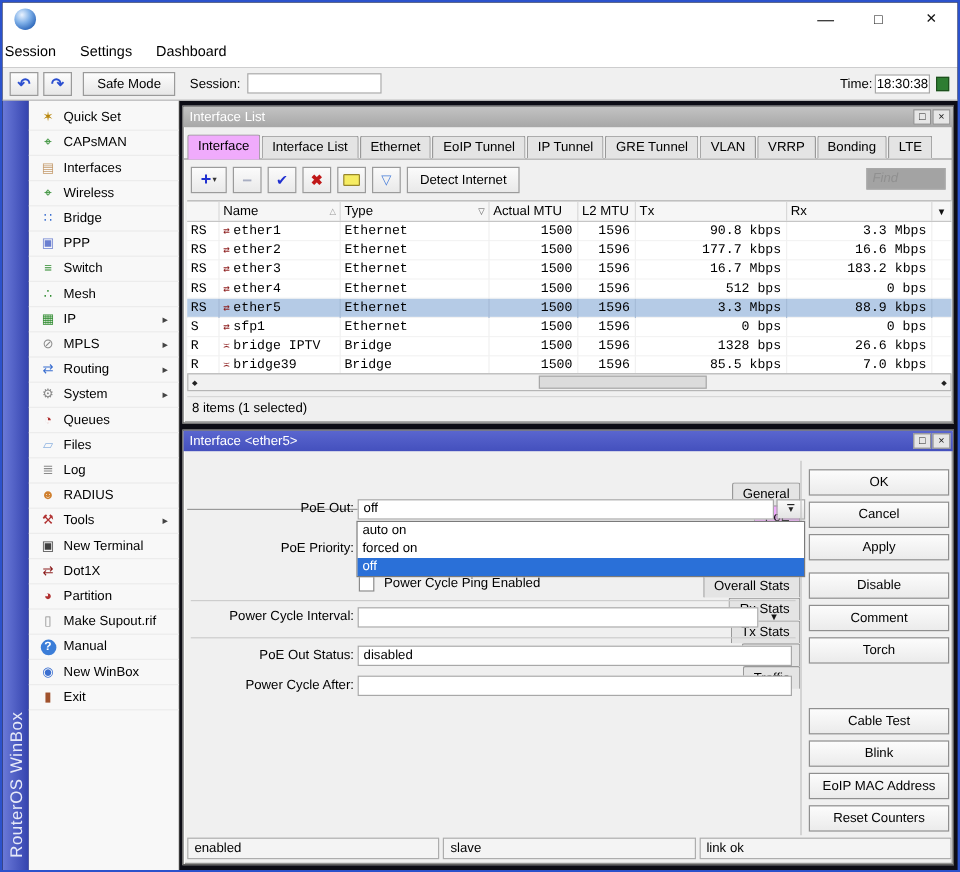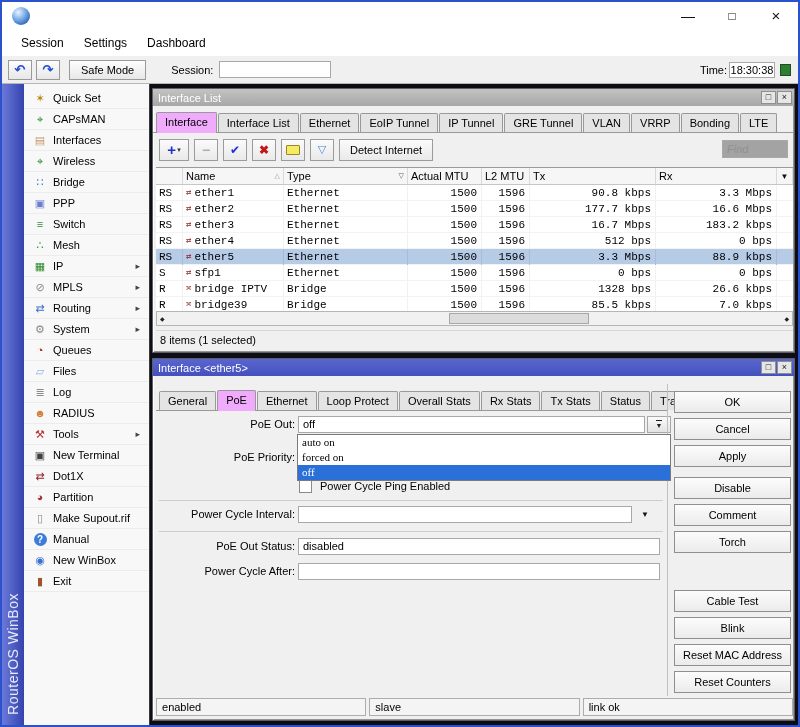--- a/index.html
+++ b/index.html
@@ -5,28 +5,28 @@
 *{margin:0;padding:0;box-sizing:border-box;}
 html,body{width:800px;height:727px;}
 body{font-family:"Liberation Sans",sans-serif;font-size:11px;color:#000;}
 .frame{position:relative;width:800px;height:727px;background:#0d0d16;border:2px solid #2b52cc;overflow:hidden;}
 
 .titlebar{position:absolute;left:0;top:0;width:796px;height:28px;background:#fff;}
 .logo{position:absolute;left:10px;top:5px;width:18px;height:18px;border-radius:50%;
  background:radial-gradient(circle at 35% 30%,#eaf3ff,#7fb0e8 40%,#3a73c2 72%,#28538f);}
 .wc{position:absolute;top:0;width:44px;height:28px;text-align:center;line-height:28px;font-size:14px;color:#111;cursor:default;}
 .wc.min{right:88px}.wc.max{right:44px;font-size:12px}.wc.cls{right:0;font-size:15px}
-.menubar{position:absolute;left:0;top:28px;width:796px;height:26px;background:#fff;display:flex;align-items:center;gap:20px;padding-left:19px;font-size:12px;}
+.menubar{position:absolute;left:0;top:28px;width:796px;height:26px;background:#fff;display:flex;align-items:center;gap:20px;padding-left:2px;font-size:12px;}
 .menubar span{cursor:default;}
 .toolbar{position:absolute;left:0;top:54px;width:796px;height:28px;background:#f0f0f0;border-bottom:1px solid #b5b5b5;display:flex;align-items:center;}
 .tbtn{height:20px;border:1px solid #9a9a9a;background:linear-gradient(#fdfdfd,#e7e7e7);display:flex;align-items:center;justify-content:center;cursor:default;}
 .undo,.redo{width:24px;color:#2b4fd0;font-size:13px;font-weight:bold;margin-left:4px;}
 .undo{margin-left:6px;}
 .safemode{padding:0 11px;margin-left:9px;}
-.sesslabel{margin-left:25px;}
+.sesslabel{margin-left:12px;}
 .sessfield{width:112px;height:17px;border:1px solid #a8a8a8;background:#fff;margin-left:6px;font:inherit;padding-left:3px;}
 .tspacer{flex:1;}
 .timefield{width:46px;height:16px;border:1px solid #a8a8a8;background:#fff;text-align:center;line-height:14px;margin-left:2px;}
 .greensq{width:11px;height:12px;background:#2e7d32;border:1px solid #1d4f1d;margin-left:5px;margin-right:7px;}
 
 .brand{position:absolute;left:0;top:82px;width:22px;height:641px;background:linear-gradient(90deg,#6b7ad9,#3443ae);display:flex;flex-direction:column;justify-content:flex-end;align-items:center;padding-bottom:10px;}
 .brand span{writing-mode:vertical-rl;transform:rotate(180deg);color:#e7eaf8;font-size:14px;letter-spacing:.5px;}
 .sidebar{position:absolute;left:22px;top:82px;width:126px;height:641px;background:#f8f8f8;border-right:1px solid #3a3a3a;padding-top:4px;}
 .sbi{height:21px;display:flex;align-items:center;padding-left:8px;border-bottom:1px solid #ececec;position:relative;cursor:default;}
 .sbi .ic{width:16px;text-align:center;margin-right:5px;font-size:11px;line-height:14px;}
@@ -77,26 +77,26 @@
 .num{justify-content:flex-end;padding-right:4px;}
 .rowic{font-size:9px;margin-right:3px;}
 .ethic{color:#8b1a1a;}
 .brgic{color:#8b1a1a;}
 
 .scroll{position:absolute;left:3px;bottom:26px;width:637px;height:15px;border:1px solid #b5b5b5;background:#f1f1f1;display:flex;align-items:center;justify-content:space-between;padding:0 3px;}
 .sarrow{font-size:6px;color:#222;cursor:default;}
 .sthumb{position:absolute;left:46%;width:22%;top:1px;height:11px;background:#dcdcdc;border:1px solid #a8a8a8;}
 .lstatus{position:absolute;left:3px;bottom:4px;height:18px;display:flex;align-items:center;padding-left:4px;border-top:1px solid #d7d7d7;width:637px;}
 
-.dtabs{position:absolute;left:3px;top:25px;width:512px;}
+.dtabs{position:absolute;left:3px;top:39px;width:512px;flex-direction:column;}
 .flabel{position:absolute;left:2px;width:140px;text-align:right;line-height:17px;white-space:nowrap;}
 .ffield{position:absolute;height:17px;border:1px solid #a8a8a8;background:#fff;line-height:15px;padding-left:4px;white-space:nowrap;}
 .combobtn{position:absolute;left:494px;top:57px;width:24px;height:17px;border:1px solid #a8a8a8;background:linear-gradient(#fafafa,#e3e3e3);display:flex;align-items:center;justify-content:center;cursor:default;}
 .combobtn span{display:inline-block;border-top:1px solid #222;padding-top:1px;font-size:7px;line-height:7px;color:#222;}
-.droplist{position:absolute;left:144px;top:75px;width:374px;background:#fff;border:1px solid #7a7a7a;z-index:9;font-family:Liberation Serif, serif;}
+.droplist{position:absolute;left:144px;top:75px;width:374px;background:#fff;border:1px solid #7a7a7a;z-index:9;}
 .dropitem{height:15px;line-height:15px;padding-left:4px;cursor:default;}
 .dropitem.sel{background:#2a70d8;color:#fff;}
 .cbox{position:absolute;left:146px;top:121px;width:13px;height:13px;border:1px solid #8a8a8a;background:#fff;}
 .cblabel{position:absolute;left:167px;top:119px;line-height:17px;}
 .sep{position:absolute;left:6px;width:504px;height:1px;background:#cdcdcd;}
 .dropglyph{position:absolute;font-size:8px;color:#111;}
 .vdiv{position:absolute;left:514px;top:25px;width:1px;height:312px;background:#c0c0c0;}
 .dbtn{position:absolute;left:521px;width:117px;height:22px;border:1px solid #8f8f8f;background:linear-gradient(#fcfcfc,#ebebeb);display:flex;align-items:center;justify-content:center;cursor:default;}
 .dstatus{position:absolute;left:3px;bottom:4px;width:637px;height:18px;display:flex;gap:3px;justify-content:flex-end;}
 .dcell{flex:1;border:1px solid #adadad;background:#f4f4f4;display:flex;align-items:center;padding-left:5px;}
@@ -478,21 +478,21 @@
       <div class="vdiv"></div>
 
       <div class="dbtn" style="top:32px">OK</div>
       <div class="dbtn" style="top:59px">Cancel</div>
       <div class="dbtn" style="top:118px">Disable</div>
       <div class="dbtn" style="top:86px">Apply</div>
       <div class="dbtn" style="top:145px">Comment</div>
       <div class="dbtn" style="top:172px">Torch</div>
       <div class="dbtn" style="top:231px">Cable Test</div>
       <div class="dbtn" style="top:258px">Blink</div>
-      <div class="dbtn" style="top:285px">Reset MAC Address</div>
+      <div class="dbtn" style="top:285px">EoIP MAC Address</div>
       <div class="dbtn" style="top:312px">Reset Counters</div>
 
       <div class="dstatus">
         <div class="dcell">enabled</div>
         <div class="dcell">slave</div>
         <div class="dcell">link ok</div>
       </div>
     </div>
 
   </div>

